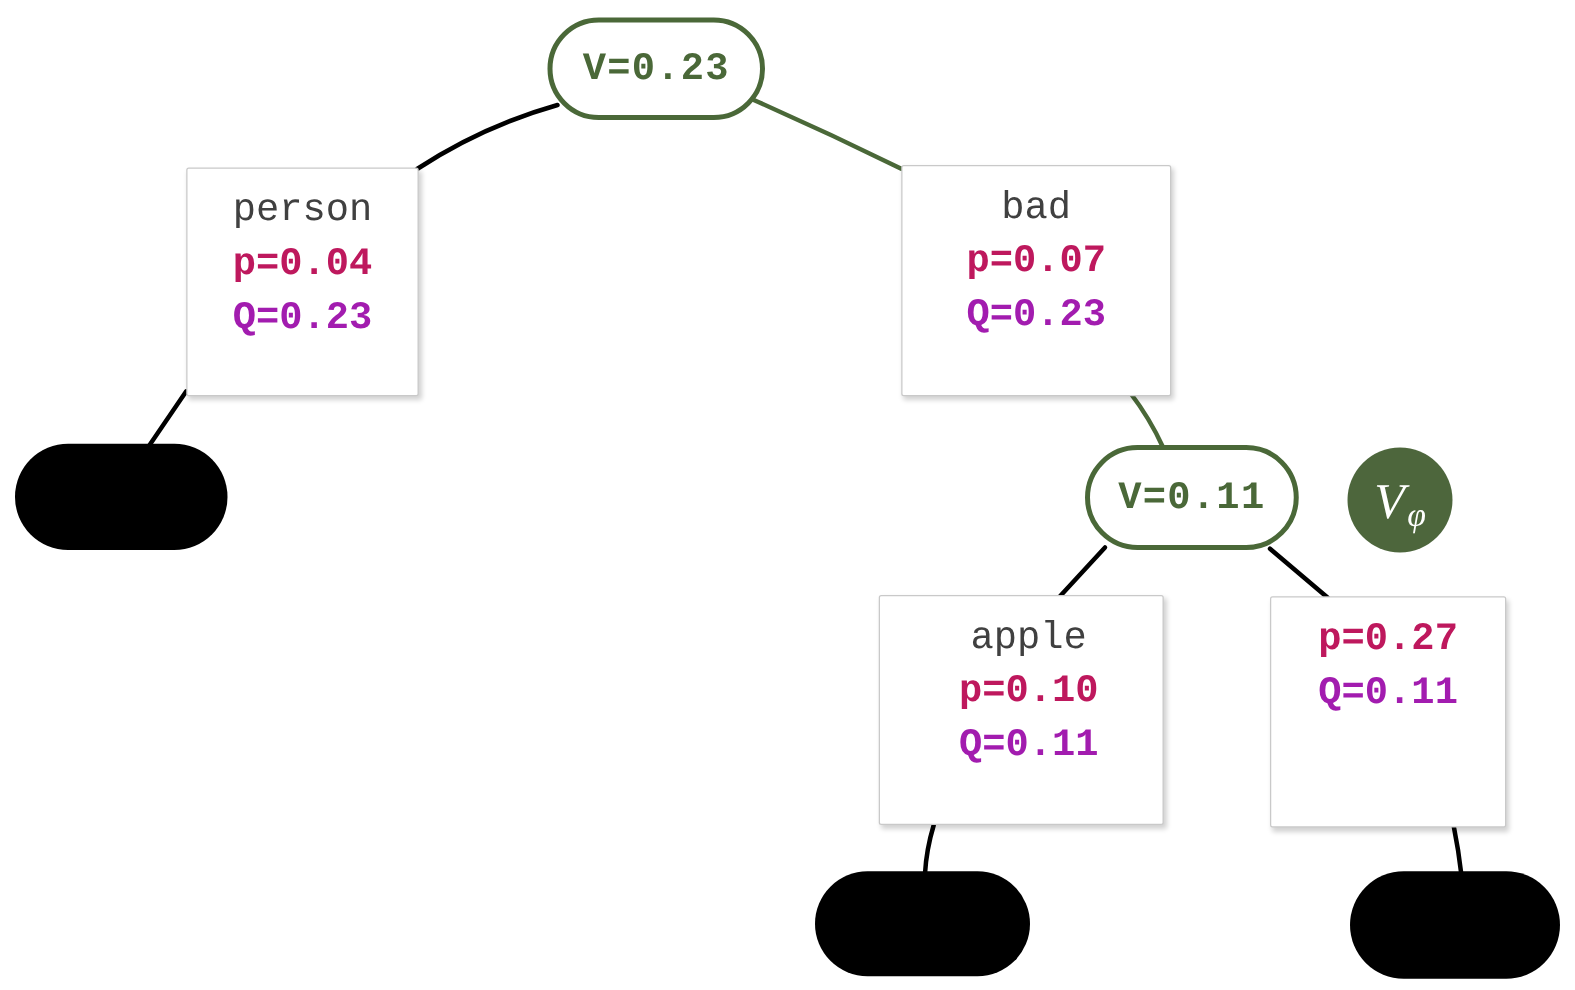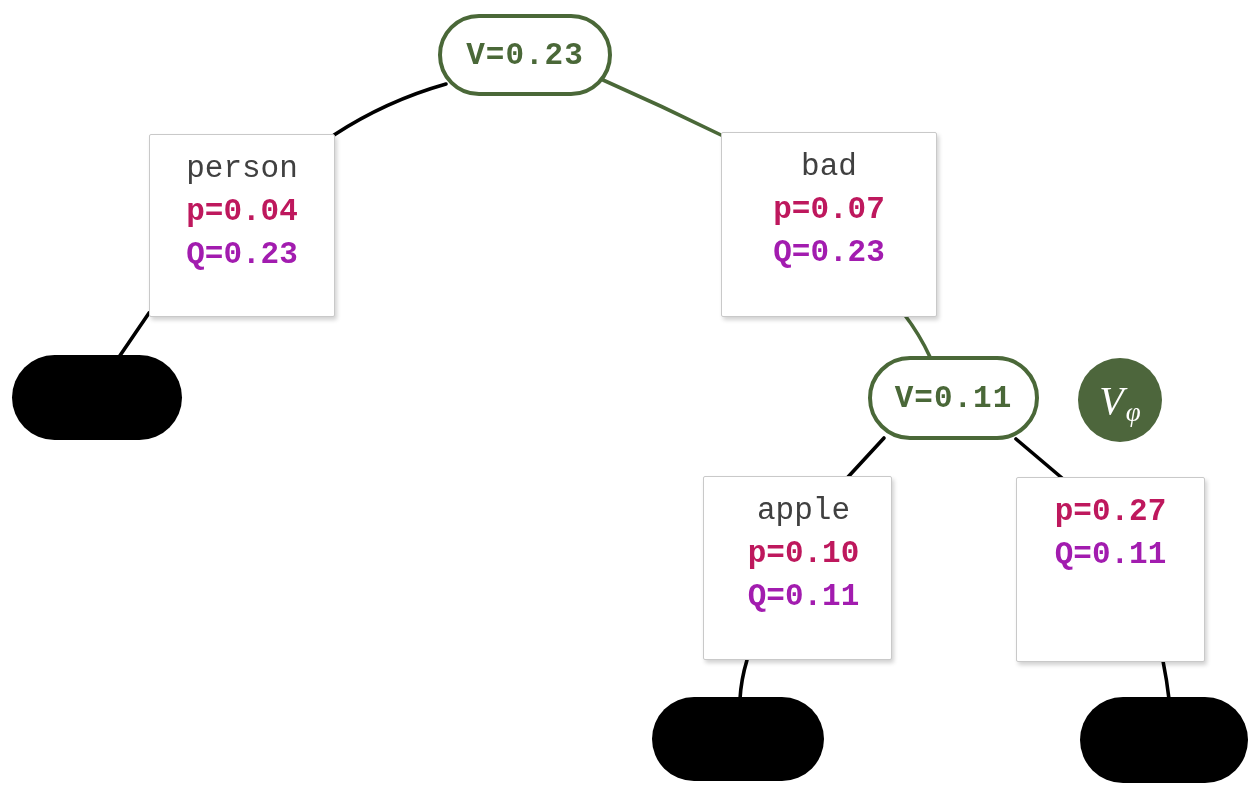--- a/index.html
+++ b/index.html
@@ -115,21 +115,21 @@
 
   <div class="value-node" style="left:868px; top:356px; width:171px; height:84px;">
     <span>V=0.11</span>
   </div>
 
   <div class="badge" style="left:1078px; top:358px; width:84px; height:84px;">
     <span>V</span>
       <span class="sub">φ</span>
   </div>
 
-  <div class="word-node" style="left:703px; top:476px; width:189px; height:184px;padding-left:12px;">
+  <div class="word-node" style="left:703px; top:476px; width:228px; height:184px;padding-left:12px;">
     <div class="word">apple</div>
     <div class="pline">p=0.10</div>
     <div class="qline">Q=0.11</div>
   </div>
 
   <div class="word-node" style="left:1016px; top:477px; width:189px; height:185px;">
     <div class="pline">p=0.27</div>
     <div class="qline">Q=0.11</div>
   </div>
 

